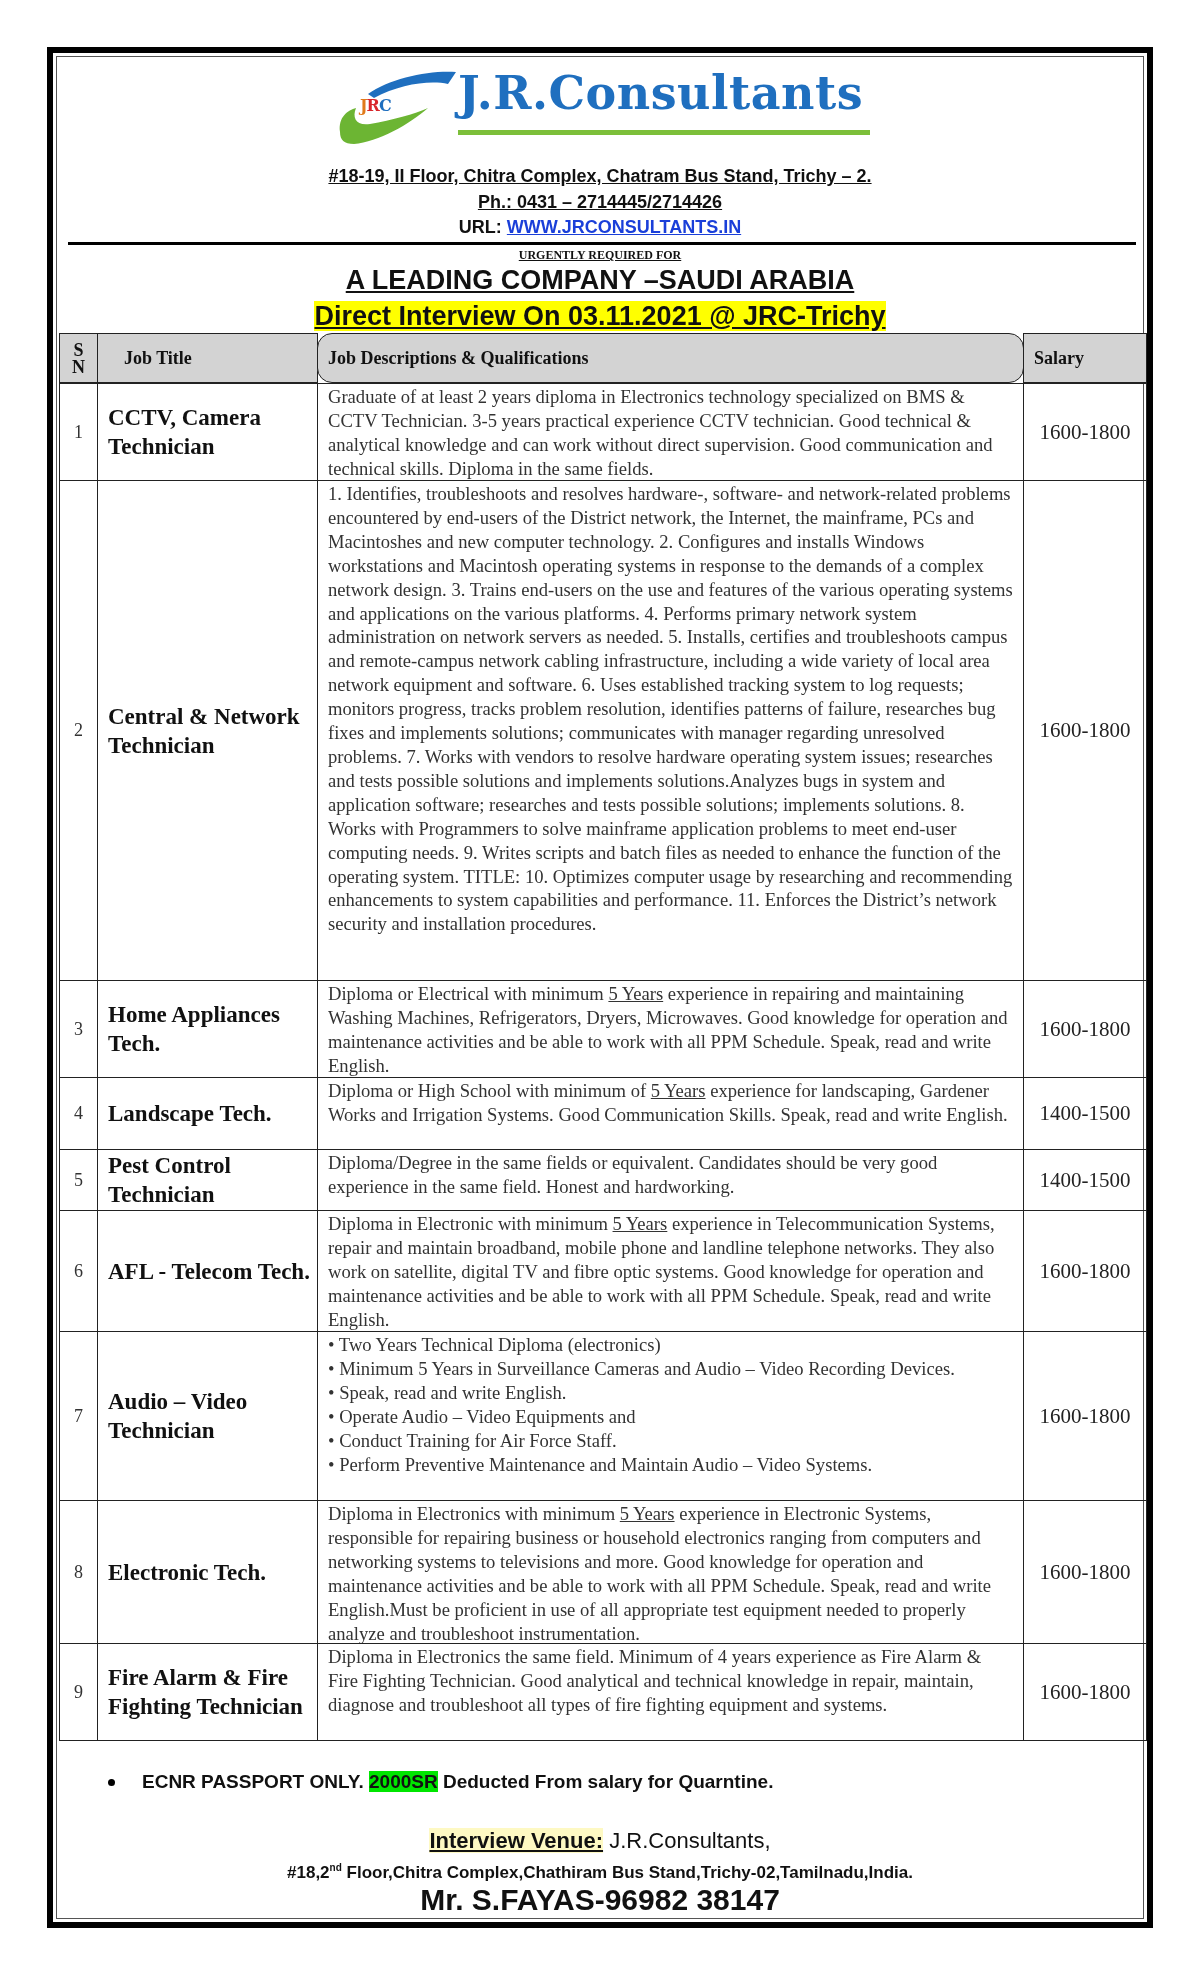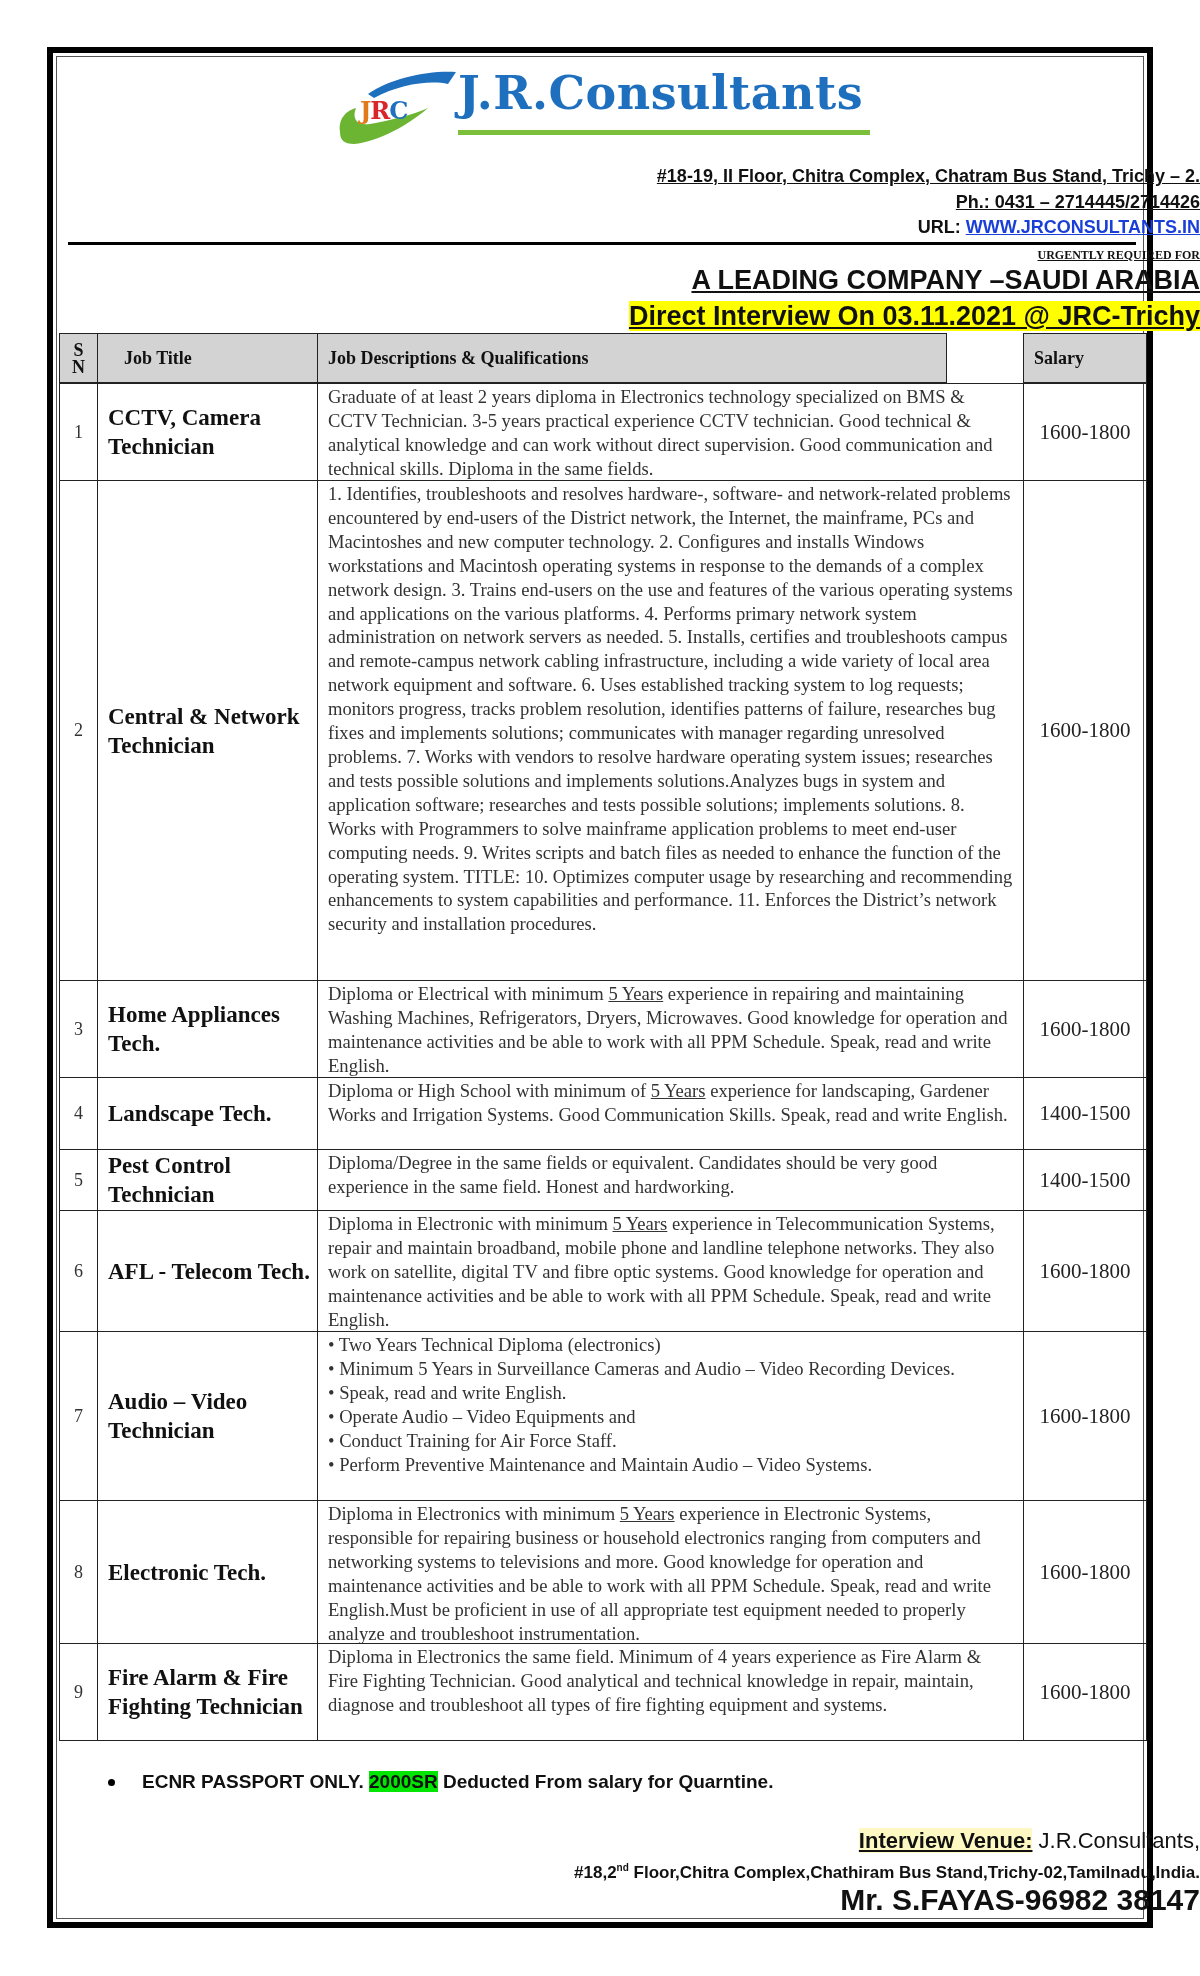--- a/index.html
+++ b/index.html
@@ -4,24 +4,24 @@
 <style>
   html, body { margin:0; padding:0; background:#ffffff; }
   body { width:1200px; height:1976px; position:relative; overflow:hidden; font-family:"Liberation Serif", serif; color:#111; }
   .frame-outer { position:absolute; left:47px; top:47px; width:1106px; height:1881px; border:6px solid #000; box-sizing:border-box; }
   .frame-inner { position:absolute; left:56px; top:56px; width:1088px; height:1863px; border:1px solid #555; box-sizing:border-box; }
 
   
   .logo { position:absolute; left:330px; top:62px; width:550px; height:90px; }
   .logo-name { position:absolute; left:128px; top:4px; font-family:"DejaVu Serif", serif; font-weight:bold; font-size:46px; color:#1f6fbf; letter-spacing:0.5px; white-space:nowrap; }
   .logo-line { position:absolute; left:128px; top:68px; width:412px; height:5px; background:#7cbf3a; }
-  .jrc { position:absolute; left:30px; top:34px; font-family:"DejaVu Serif", serif; font-weight:bold; font-size:24px; letter-spacing:-1px; }
+  .jrc { position:absolute; left:30px; top:34px; font-family:"DejaVu Serif", serif; font-weight:bold; font-size:16px; letter-spacing:-1px; }
   .jrc .j { color:#e07a1a; } .jrc .r { color:#d8262b; } .jrc .c { color:#1f6fbf; }
 
-  .hdr-line { position:absolute; left:0; width:1200px; text-align:right; font-family:"Liberation Sans", sans-serif; font-weight:bold; white-space:nowrap; }
+  .hdr-line { position:absolute; left:0; width:1200px; text-align:center; font-family:"Liberation Sans", sans-serif; font-weight:bold; white-space:nowrap; }
   .u { text-decoration:underline; }
   .addr { top:166px; font-size:18px; color:#111; }
   .phone { top:192px; font-size:18px; color:#111; }
   .url { top:217px; font-size:18px; color:#111; }
   .url a { color:#1a3fd9; text-decoration:underline; }
   .sep { position:absolute; left:68px; top:242px; width:1068px; height:3px; background:#000; }
   .urgent { top:248px; font-size:12px; font-family:"Liberation Serif", serif; }
   .leading { top:265px; font-size:27px; font-family:"Liberation Sans", sans-serif; }
   .interview { top:301px; font-size:27px; }
   .interview span { background:#ffff00; }
@@ -73,21 +73,21 @@
 <div class="sep"></div>
 <div class="hdr-line urgent u">URGENTLY REQUIRED FOR</div>
 <div class="hdr-line leading u">A LEADING COMPANY –SAUDI ARABIA</div>
 <div class="hdr-line interview u"><span>Direct Interview On 03.11.2021 @ JRC-Trichy</span></div>
 
 <div class="tbl" id="jobs-table">
   <div class="cell hdr sn" style="left:0;top:0;width:39px;height:50px;">
     <div><span>S</span><br><span>N</span></div>
   </div>
   <div class="cell hdr hl" style="left:38px;top:0;width:221px;height:50px;padding-left:26px;">Job Title</div>
-  <div class="cell hdr hl" style="left:258px;top:0;width:630px;height:50px;">Job Descriptions &amp; Qualifications</div>
+  <div class="cell hdr hl" style="left:258px;top:0;width:707px;height:50px;border-radius:15px;">Job Descriptions &amp; Qualifications</div>
   <div class="cell hdr hl" style="left:964px;top:0;width:124px;height:50px;">Salary</div>
 <div class="cell num" style="left: 0px; width: 39px; top: 50px; height: 98px;">1</div>
     <div class="cell title" style="left: 38px; width: 221px; top: 50px; height: 98px;">
       <span>CCTV, Camera Technician</span>
     </div>
     <div class="cell desc" style="left: 258px; width: 707px; top: 50px; height: 98px;"><span class="">Graduate of at least 2 years diploma in Electronics technology specialized on BMS &amp; CCTV Technician. 3-5 years practical experience CCTV technician. Good technical &amp; analytical knowledge and can work without direct supervision. Good communication and technical skills. Diploma in the same fields.</span></div>
     <div class="cell sal" style="left: 964px; width: 124px; top: 50px; height: 98px;">1600-1800</div>
     <div class="cell num" style="left: 0px; width: 39px; top: 147px; height: 501px;">2</div>
     <div class="cell title" style="left: 38px; width: 221px; top: 147px; height: 501px;">
       <span>Central &amp; Network Technician</span>

